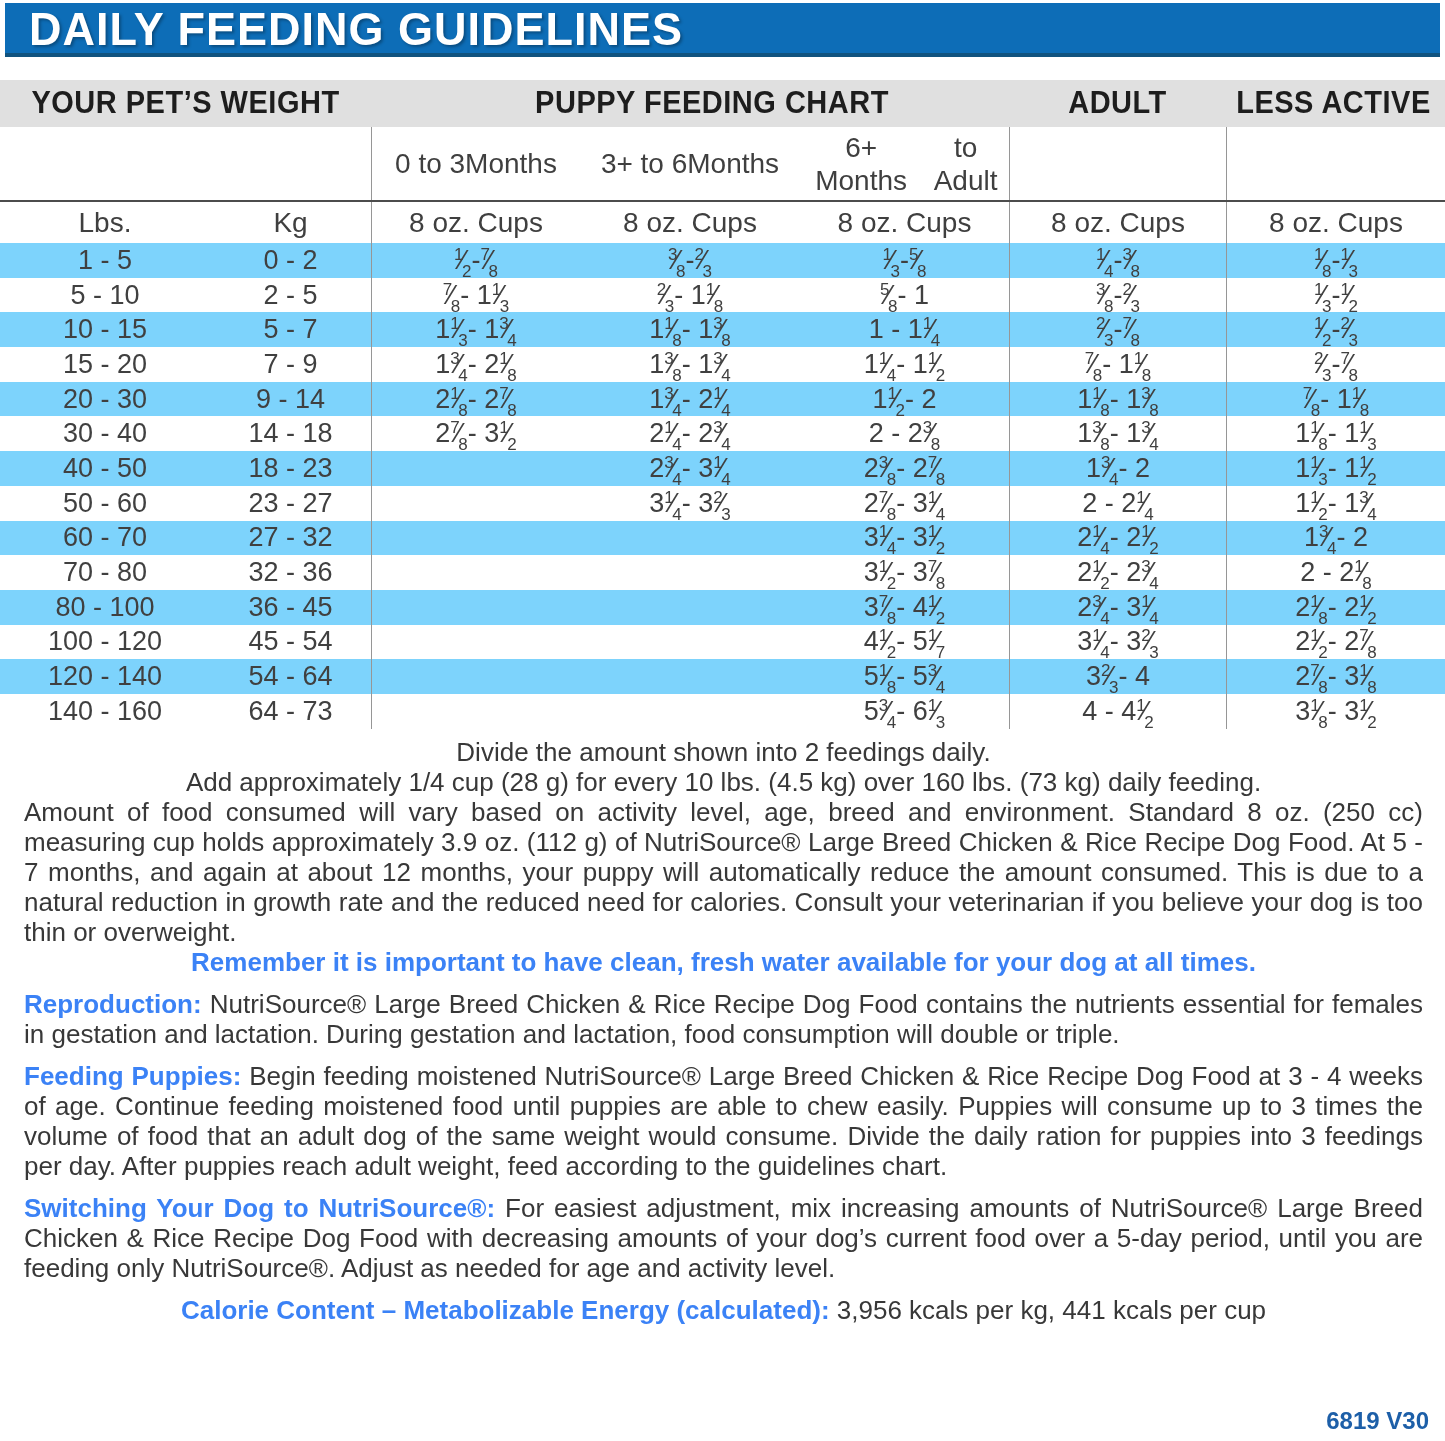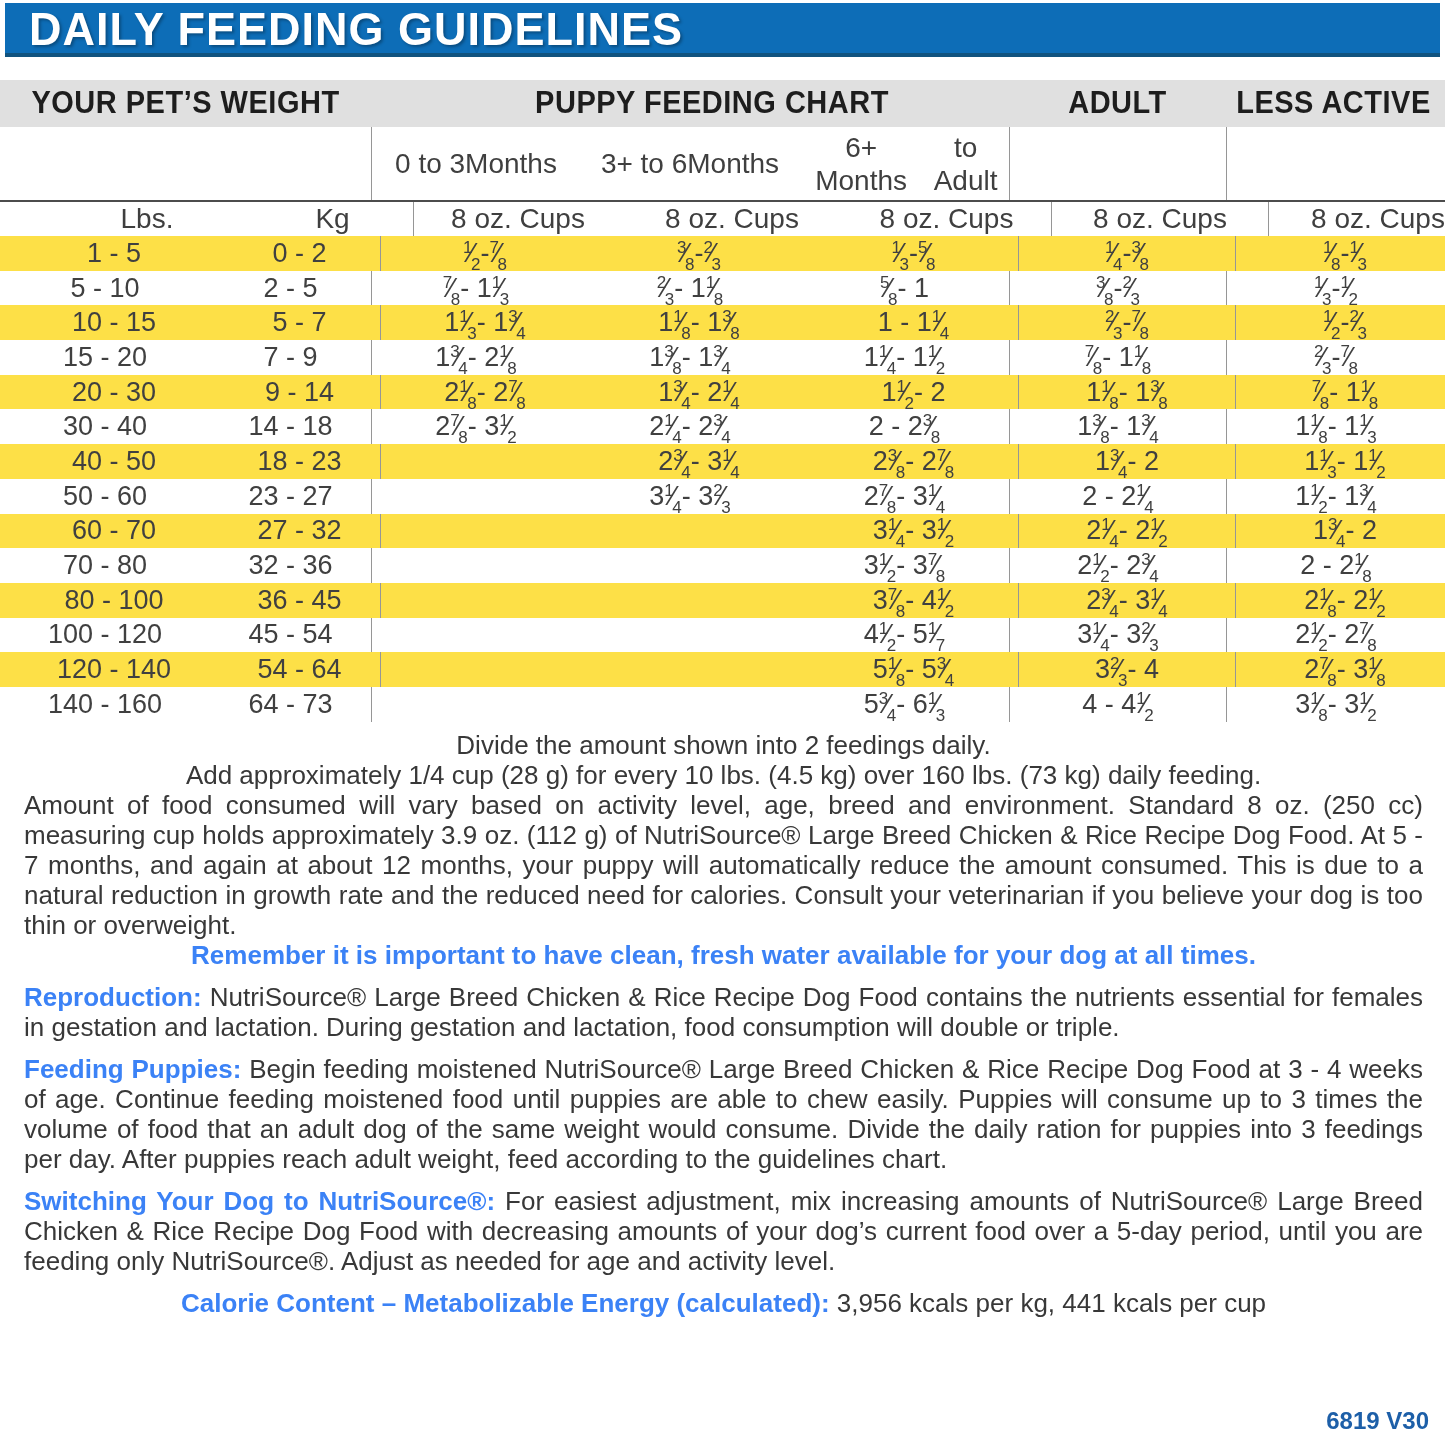--- a/index.html
+++ b/index.html
@@ -73,25 +73,25 @@
   .months-row { height: 73px; background: #ffffff; }
   .months-row .c { flex-direction: row; justify-content: center; }
   .months-row .c div {
     font-size: 28px;
     line-height: 33px;
     color: #3f3f3f;
   }
 
   .hrule { height: 2px; background: #4c4c4c; }
 
-  .units-row { height: 34px; background: #ffffff; margin-left: 42px; }
+  .units-row { height: 41px; background: #ffffff; }
   .units-row .c { font-size: 28px; color: #3f3f3f; white-space: nowrap; }
 
   .data-row { height: 34.7px; }
-  .data-row.stripe { background: #fde047; padding-left: 9px; }
+  .data-row.stripe { background: #7dd3fc; }
   .data-row .c {
     font-size: 27px;
     color: #404040;
     white-space: nowrap;
   }
 
   
   .fr { white-space: nowrap; }
   .fr sup {
     font-size: 17px;

